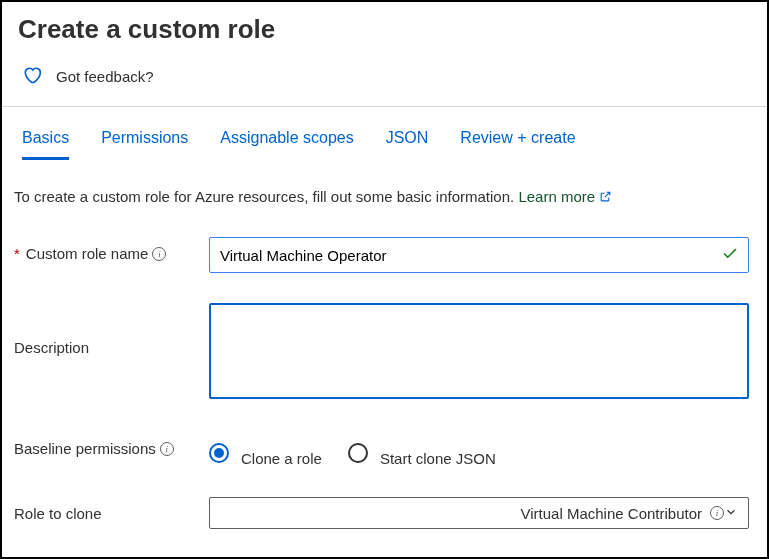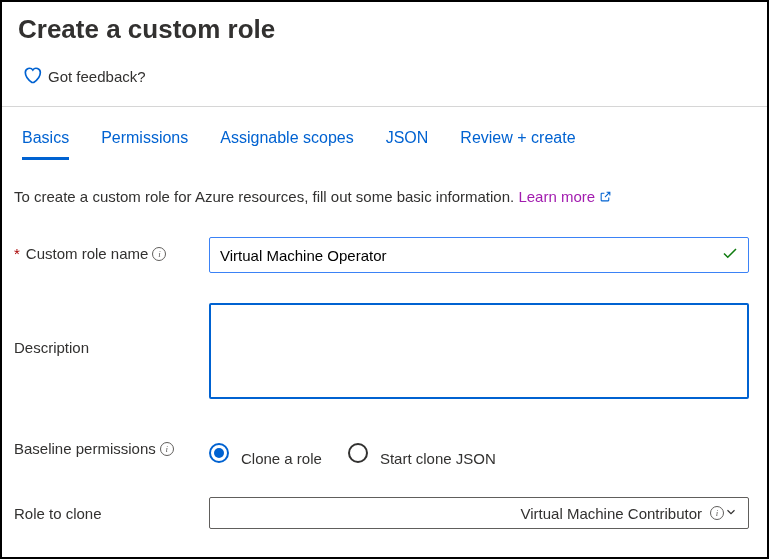--- a/index.html
+++ b/index.html
@@ -14,21 +14,21 @@
       overflow: hidden;
     }
     .page-title {
       font-size: 26px;
       font-weight: 600;
       padding: 12px 16px 4px 16px;
     }
     .feedback-bar {
       display: flex;
       align-items: center;
-      gap: 6px;
+      gap: 14px;
       padding: 16px 20px 18px 20px;
       border-bottom: 1px solid #d6d6d6;
     }
     .feedback-bar svg { width: 20px; height: 20px; }
     .feedback-text { font-size: 15px; color: #323130; }
     .tabs {
       display: flex;
       gap: 32px;
       padding: 22px 12px 0 20px;
       border-bottom: 0;
@@ -40,21 +40,21 @@
       cursor: pointer;
     }
     .tab.active {
       border-bottom: 3px solid #0062d1;
     }
     .intro {
       padding: 28px 20px 8px 12px;
       font-size: 15px;
       color: #323130;
     }
-    .intro .link { color: #a21caf; cursor: pointer; }
+    .intro .link { color: #14532d; cursor: pointer; }
     .intro svg { width: 13px; height: 13px; vertical-align: -1px; }
     .form {
       padding: 24px 12px 0 12px;
     }
     .form-row {
       display: flex;
       align-items: flex-start;
       margin-bottom: 30px;
     }
     .form-row.tall .label { padding-top: 36px; }

